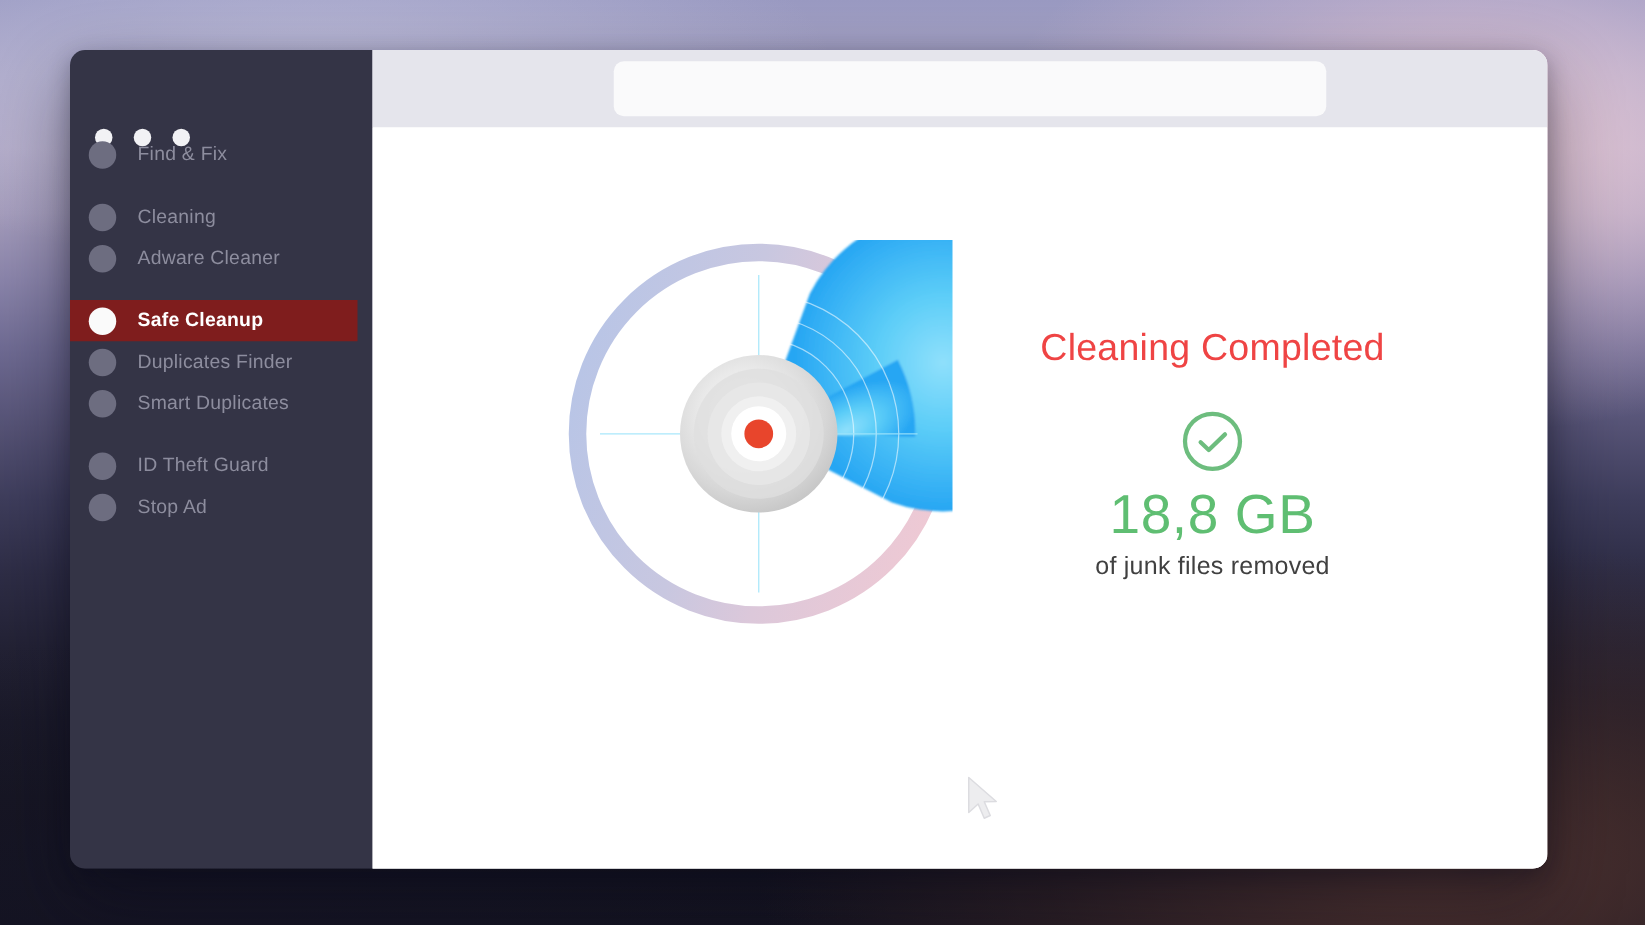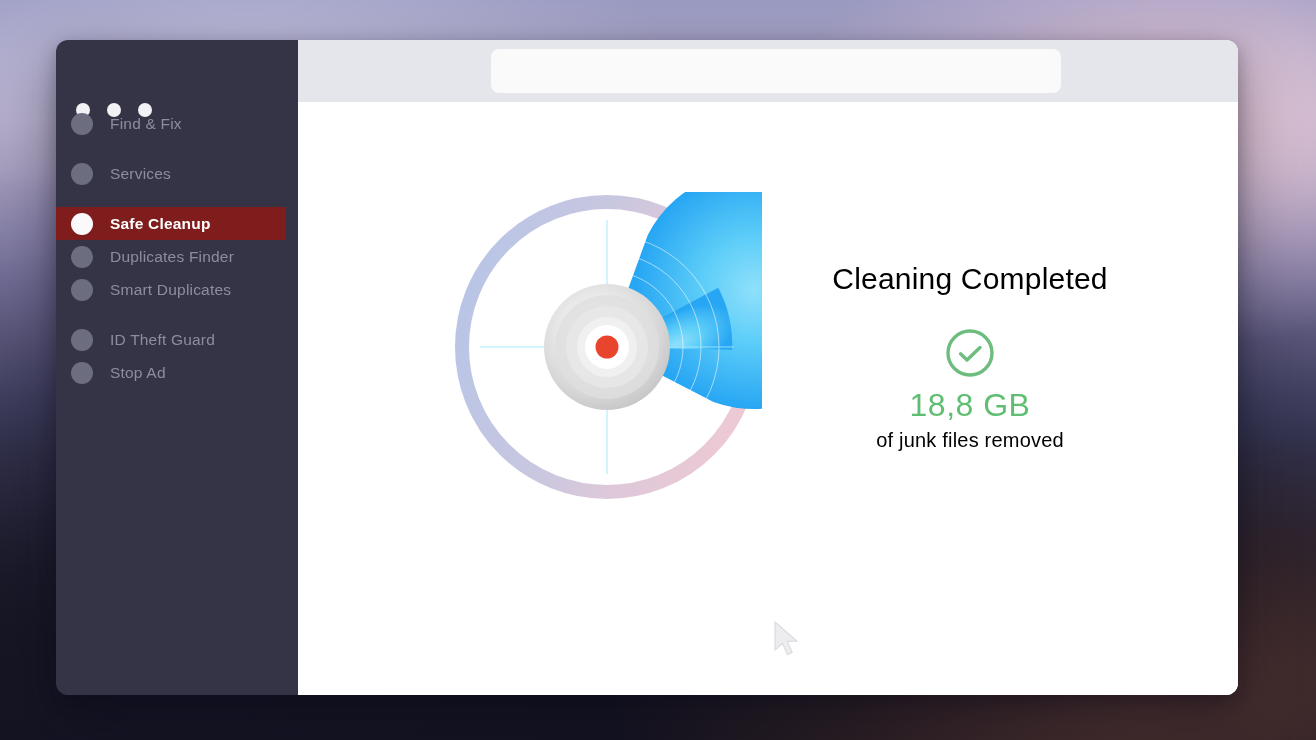--- a/index.html
+++ b/index.html
@@ -163,43 +163,43 @@
   
   #result {
     position: absolute;
     left: 462px;
     top: 160px;
     width: 420px;
     text-align: center;
   }
   #result-title {
     font-size: 30px;
-    color: #000000;
+    color: #ef4444;
     letter-spacing: 0.2px;
     font-weight: 400;
     margin: 0;
     line-height: 1.1;
   }
   #check-wrap {
     margin-top: 32px;
     display: flex;
     justify-content: center;
   }
   #result-amount {
     margin-top: 9px;
-    font-size: 32px;
+    font-size: 44px;
     color: #5fbe72;
     font-weight: 400;
     letter-spacing: 0.5px;
     line-height: 1.1;
   }
   #result-caption {
     margin-top: 6px;
     font-size: 20px;
-    color: #000000;
+    color: #404040;
     font-weight: 400;
     letter-spacing: 0.2px;
   }
 
   
   #cursor {
     position: absolute;
     left: 772px;
     top: 620px;
     width: 30px;
@@ -226,21 +226,25 @@
       <div id="nav-list">
           <div class="nav-group">
             <div class="nav-item">
               <span class="nav-bullet"></span>
               <span class="nav-label">Find &amp; Fix</span>
             </div>
           </div>
           <div class="nav-group">
             <div class="nav-item">
               <span class="nav-bullet"></span>
-              <span class="nav-label">Services</span>
+              <span class="nav-label">Cleaning</span>
+            </div>
+            <div class="nav-item">
+              <span class="nav-bullet"></span>
+              <span class="nav-label">Adware Cleaner</span>
             </div>
           </div>
           <div class="nav-group">
             <div class="nav-item selected">
               <span class="nav-bullet"></span>
               <span class="nav-label">Safe Cleanup</span>
             </div>
             <div class="nav-item">
               <span class="nav-bullet"></span>
               <span class="nav-label">Duplicates Finder</span>

